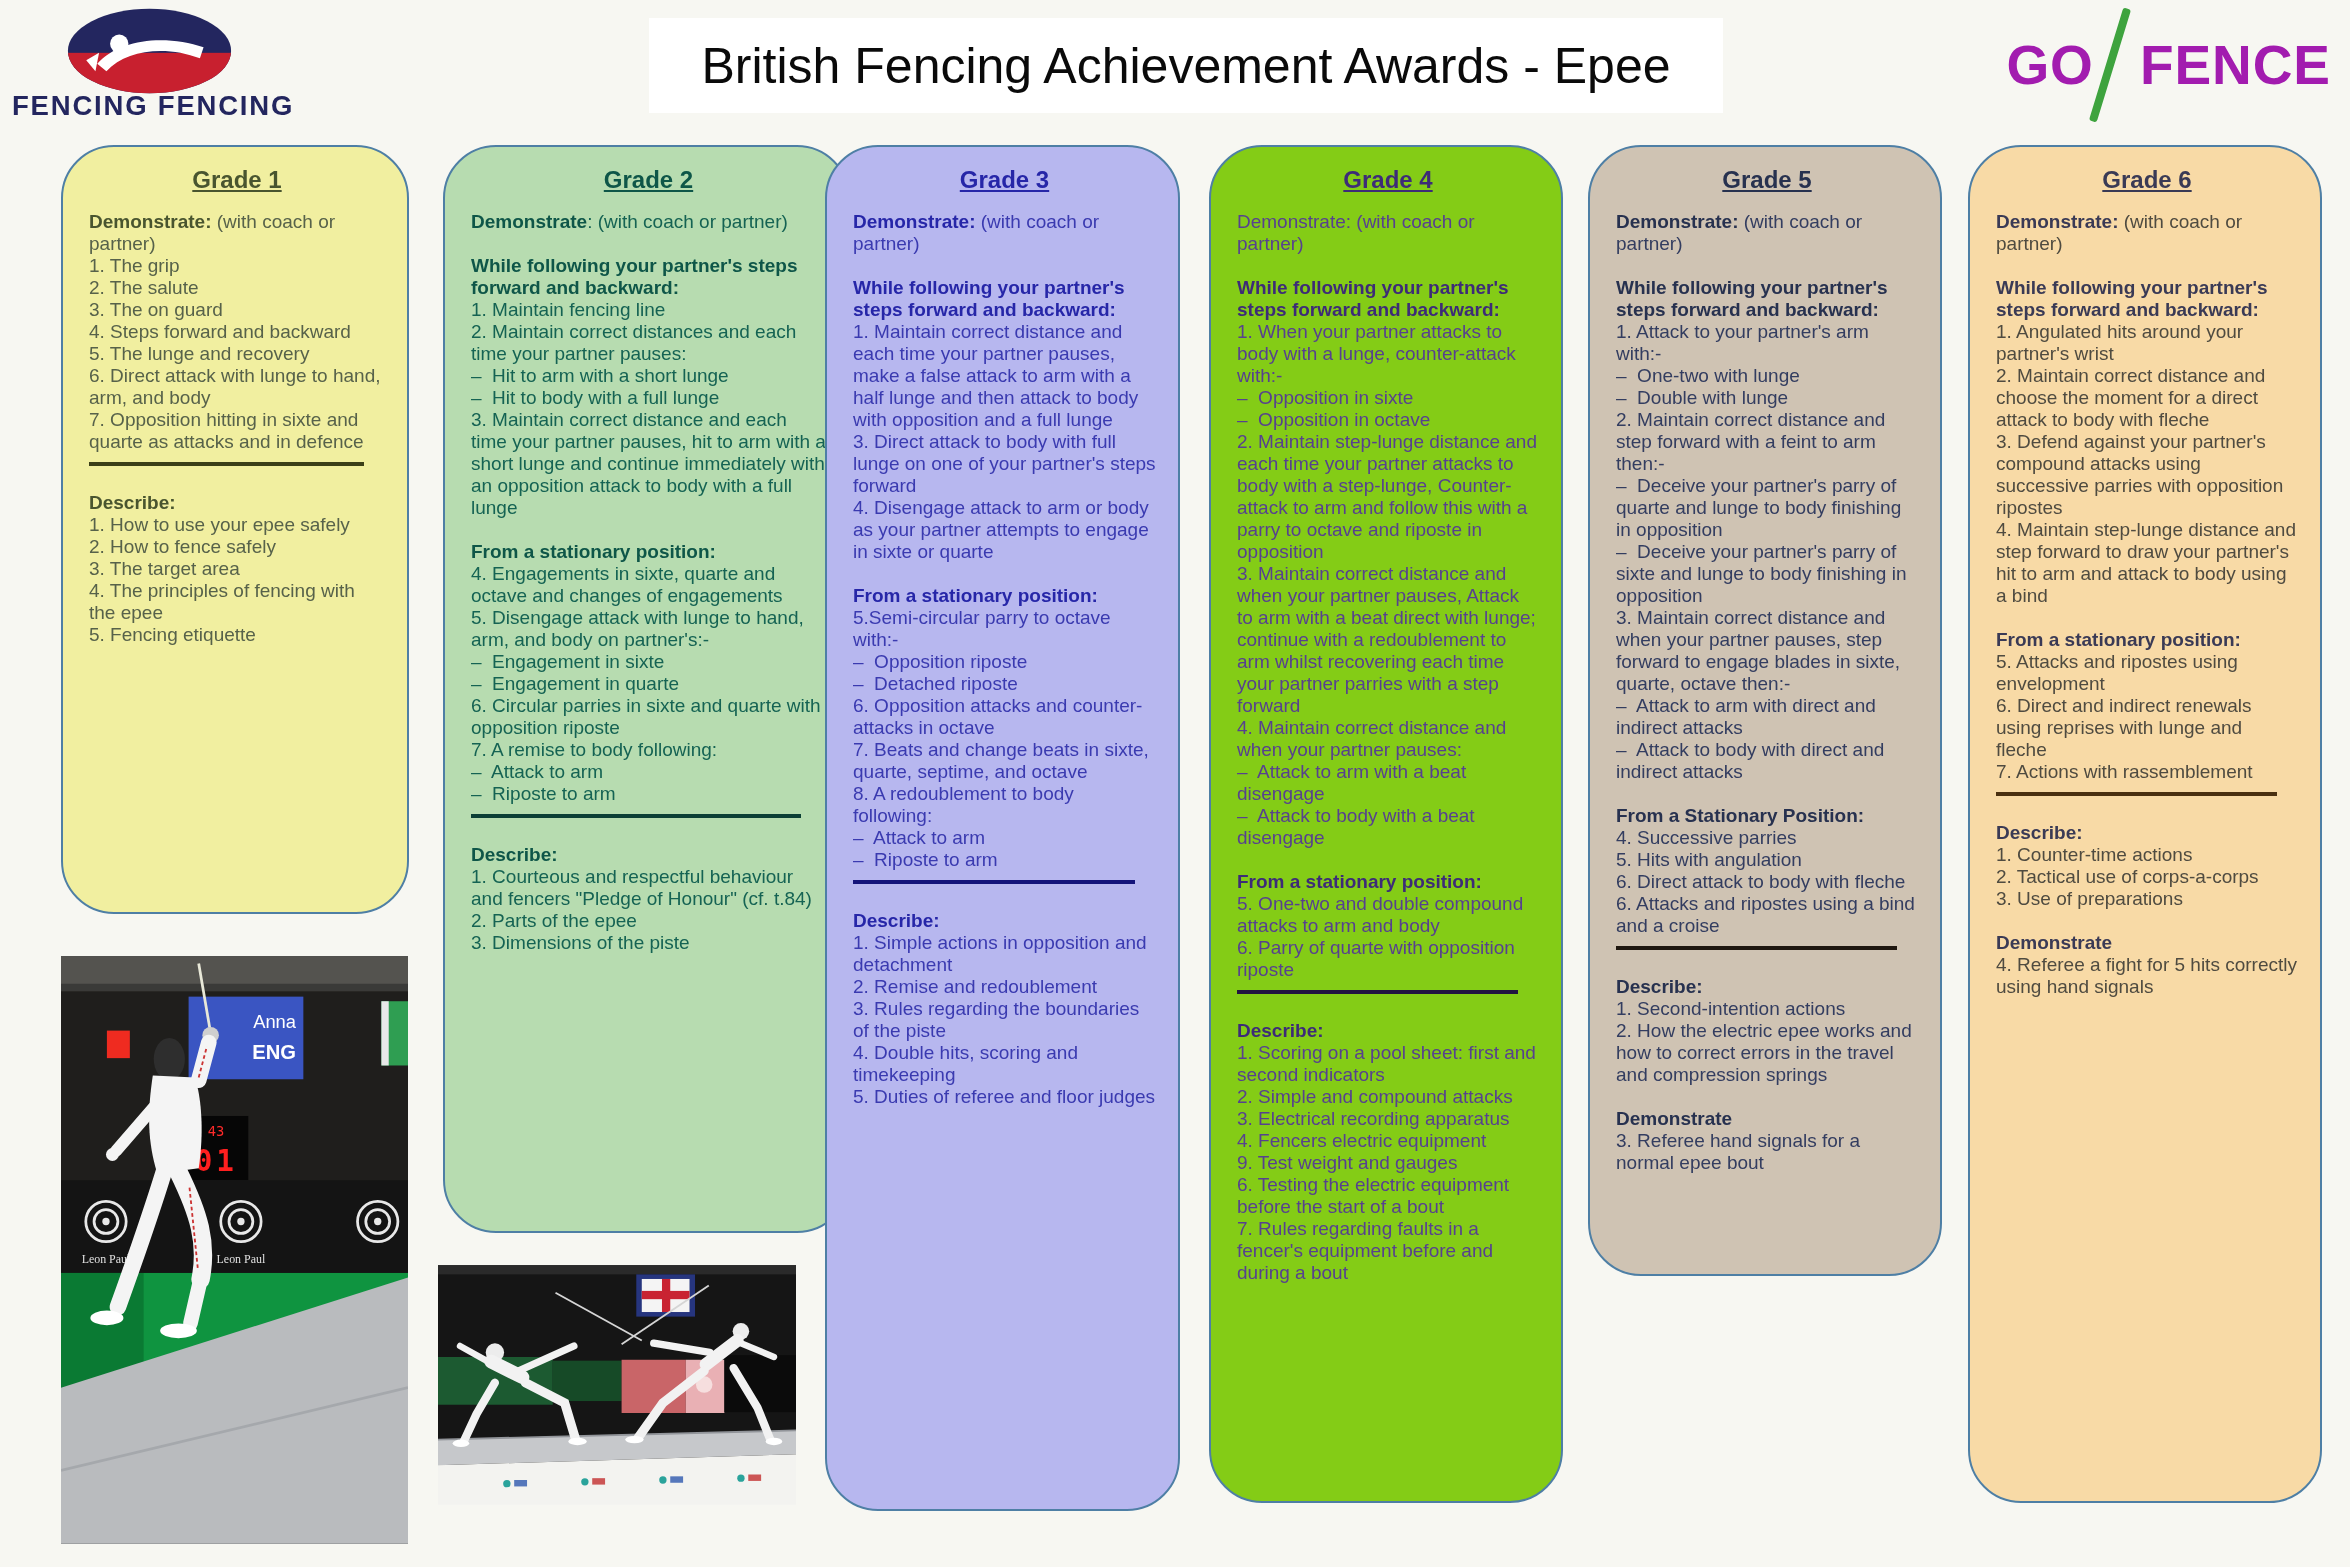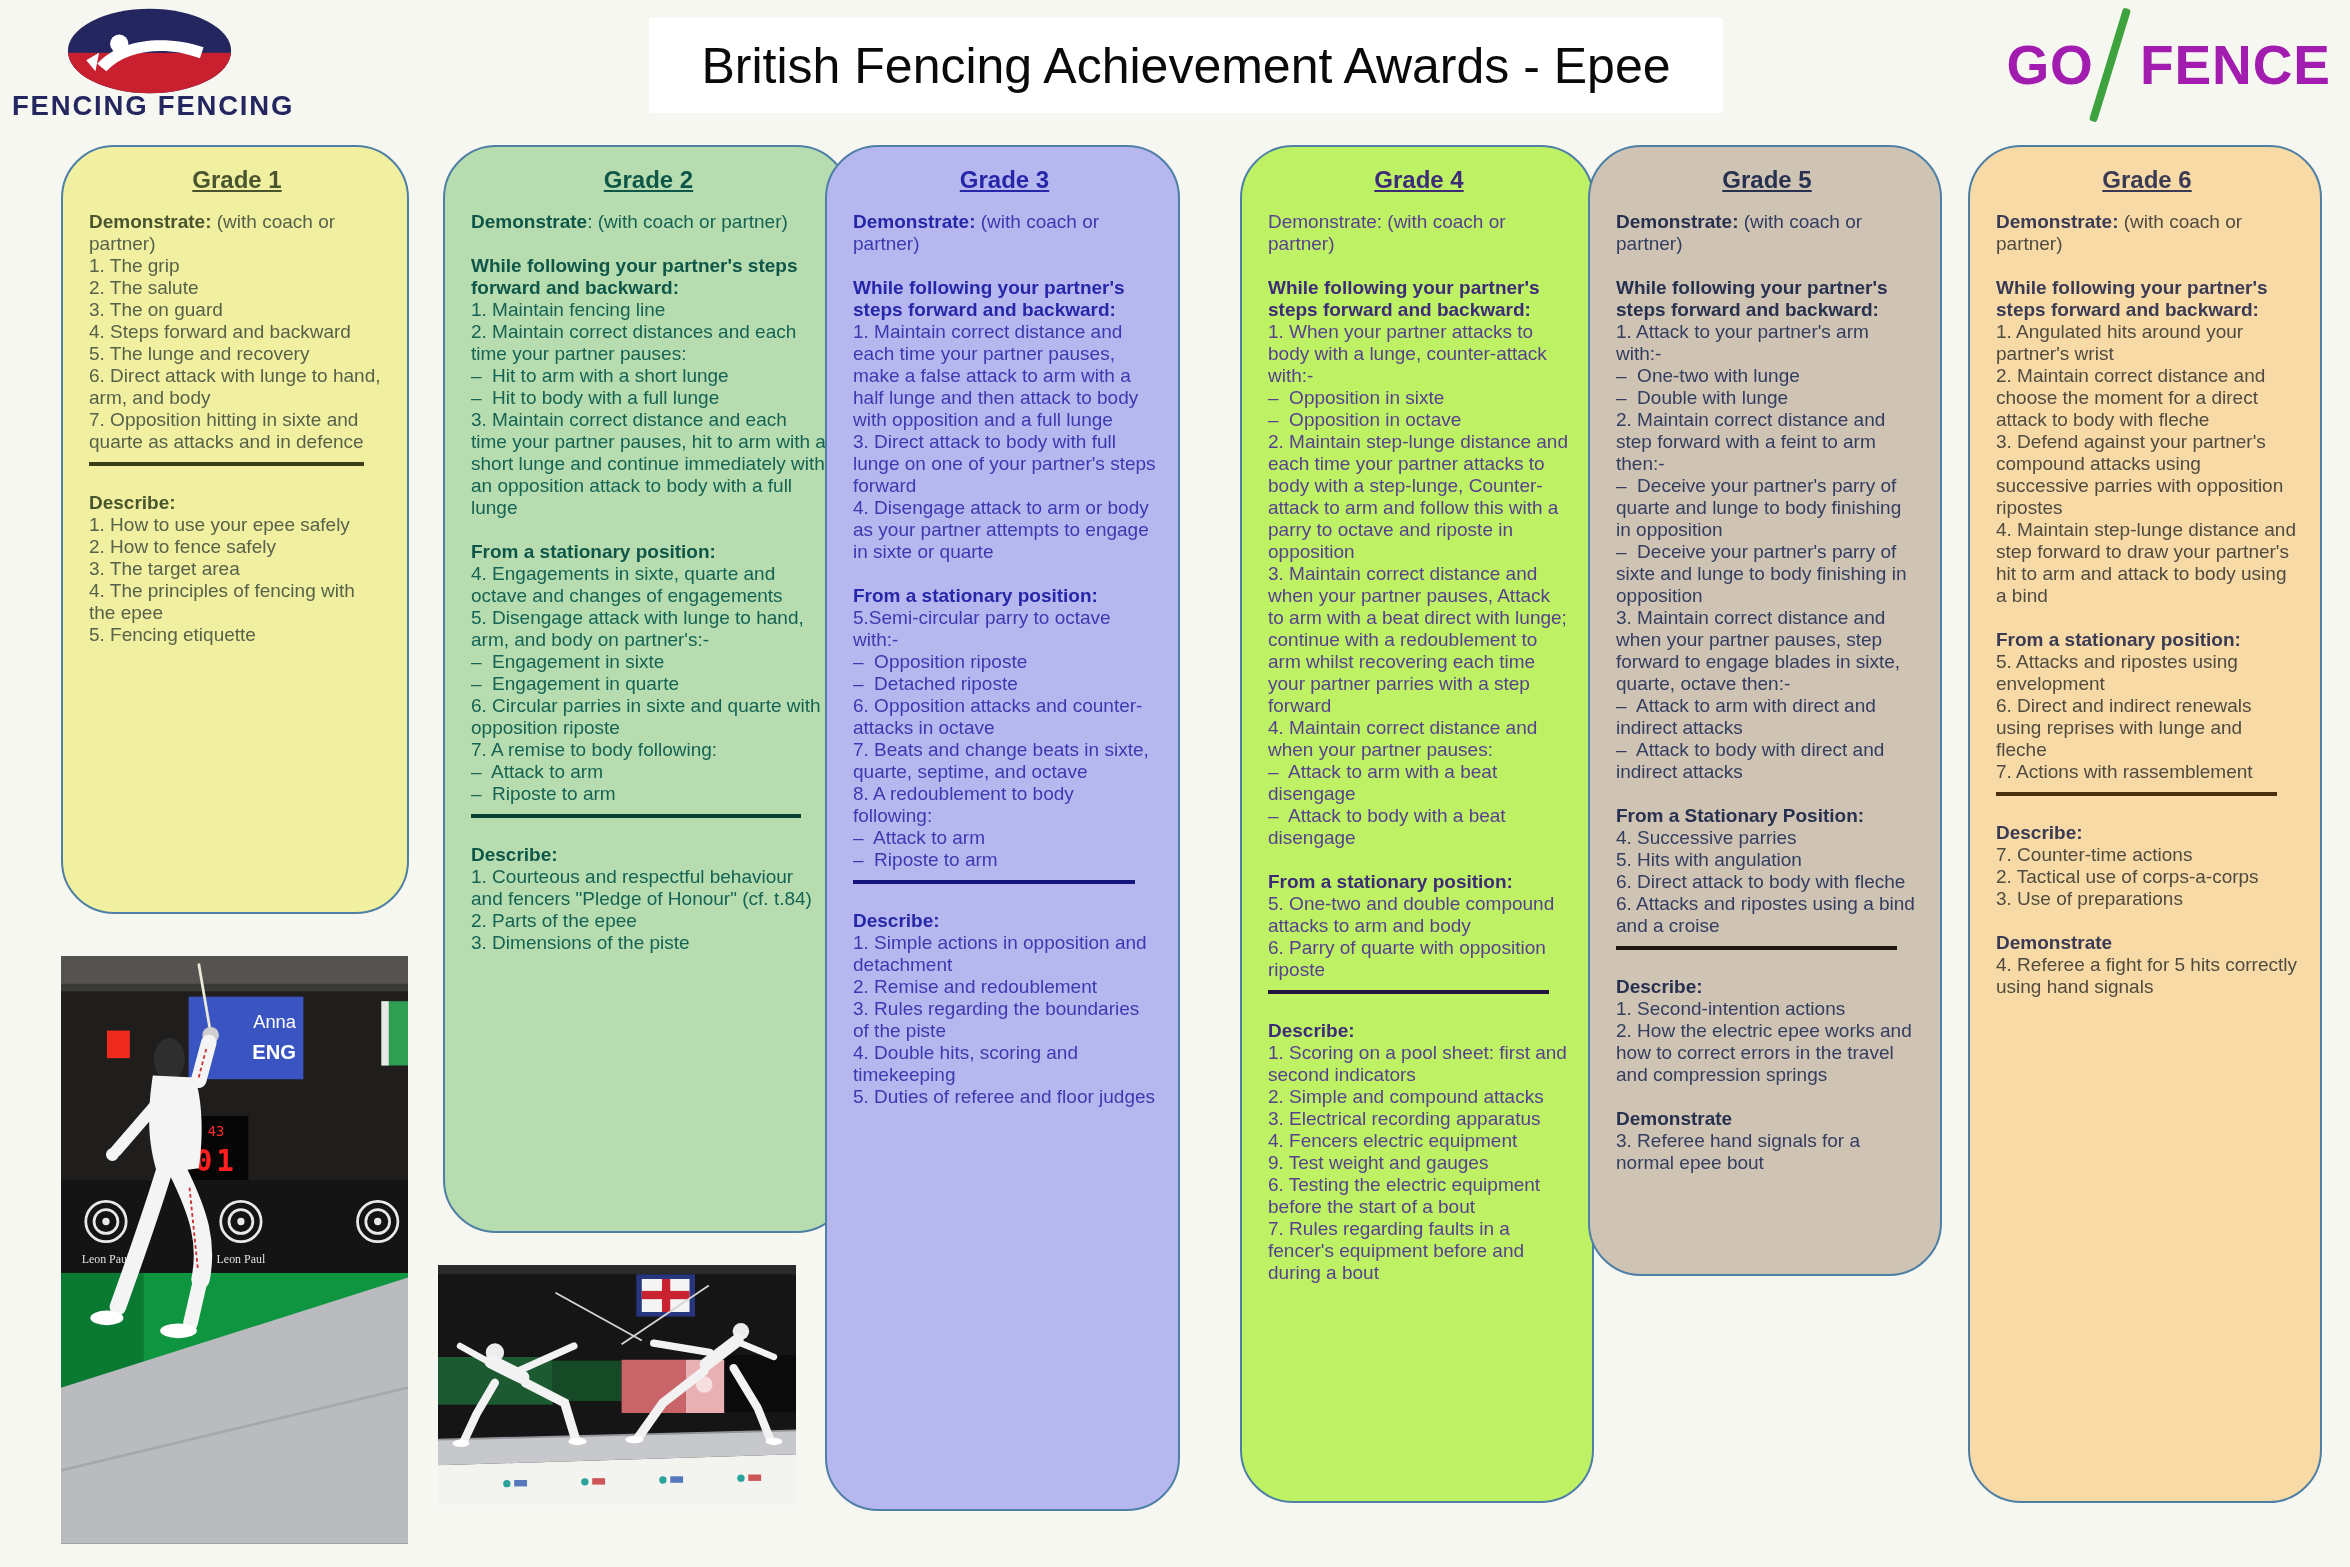--- a/index.html
+++ b/index.html
@@ -138,21 +138,21 @@
         <div class="line"><span>–&nbsp; Riposte to arm</span></div>
         <div class="sep" style="background: rgb(20, 20, 122);"></div>
         <div class="gap"></div>
         <div class="line"><b style="color: rgb(38, 38, 168);">Describe:</b></div>
         <div class="line"><span>1. Simple actions in opposition and detachment</span></div>
         <div class="line"><span>2. Remise and redoublement</span></div>
         <div class="line"><span>3. Rules regarding the boundaries of the piste</span></div>
         <div class="line"><span>4. Double hits, scoring and timekeeping</span></div>
         <div class="line"><span>5. Duties of referee and floor judges</span></div>
       </div>
-      <div class="col" style="left: 1209px; top: 145px; width: 354px; height: 1358px; background: #bef264; color: rgb(87, 65, 143); margin-left: 31px;">
+      <div class="col" style="left: 1209px; top: 145px; width: 354px; height: 1358px; background: #84cc16; color: rgb(87, 65, 143);">
         <div class="col-title" style="color: rgb(61, 43, 120);">Grade 4</div>
         <div class="line"><span>Demonstrate: (with coach or partner)</span></div>
         <div class="gap"></div>
         <div class="line"><b style="color: rgb(61, 43, 120);">While following your partner's steps forward and backward:</b></div>
         <div class="line"><span>1. When your partner attacks to body with a lunge, counter-attack with:-</span></div>
         <div class="line"><span>–&nbsp; Opposition in sixte</span></div>
         <div class="line"><span>–&nbsp; Opposition in octave</span></div>
         <div class="line"><span>2. Maintain step-lunge distance and each time your partner attacks to body with a step-lunge, Counter-attack to arm and follow this with a parry to octave and riposte in opposition</span></div>
         <div class="line"><span>3. Maintain correct distance and when your partner pauses, Attack to arm with a beat direct with lunge; continue with a redoublement to arm whilst recovering each time your partner parries with a step forward</span></div>
         <div class="line"><span>4. Maintain correct distance and when your partner pauses:</span></div>
@@ -212,21 +212,21 @@
         <div class="line"><span>3. Defend against your partner's compound attacks using successive parries with opposition ripostes</span></div>
         <div class="line"><span>4. Maintain step-lunge distance and step forward to draw your partner's hit to arm and attack to body using a bind</span></div>
         <div class="gap"></div>
         <div class="line"><b style="color: rgb(58, 58, 85);">From a stationary position:</b></div>
         <div class="line"><span>5. Attacks and ripostes using envelopment</span></div>
         <div class="line"><span>6. Direct and indirect renewals using reprises with lunge and fleche</span></div>
         <div class="line"><span>7. Actions with rassemblement</span></div>
         <div class="sep" style="background: rgb(74, 48, 16);"></div>
         <div class="gap"></div>
         <div class="line"><b style="color: rgb(58, 58, 85);">Describe:</b></div>
-        <div class="line"><span>7. Counter-time actions</span></div>
+        <div class="line"><span>1. Counter-time actions</span></div>
         <div class="line"><span>2. Tactical use of corps-a-corps</span></div>
         <div class="line"><span>3. Use of preparations</span></div>
         <div class="gap"></div>
         <div class="line"><b style="color: rgb(58, 58, 85);">Demonstrate</b></div>
         <div class="line"><span>4. Referee a fight for 5 hits correctly using hand signals</span></div>
       </div>
     </div>
 
   <svg class="photo" style="left:61px;top:956px;" width="347" height="588" viewBox="0 0 378 640">
     <rect width="378" height="640" fill="#1f1e1c"></rect>

